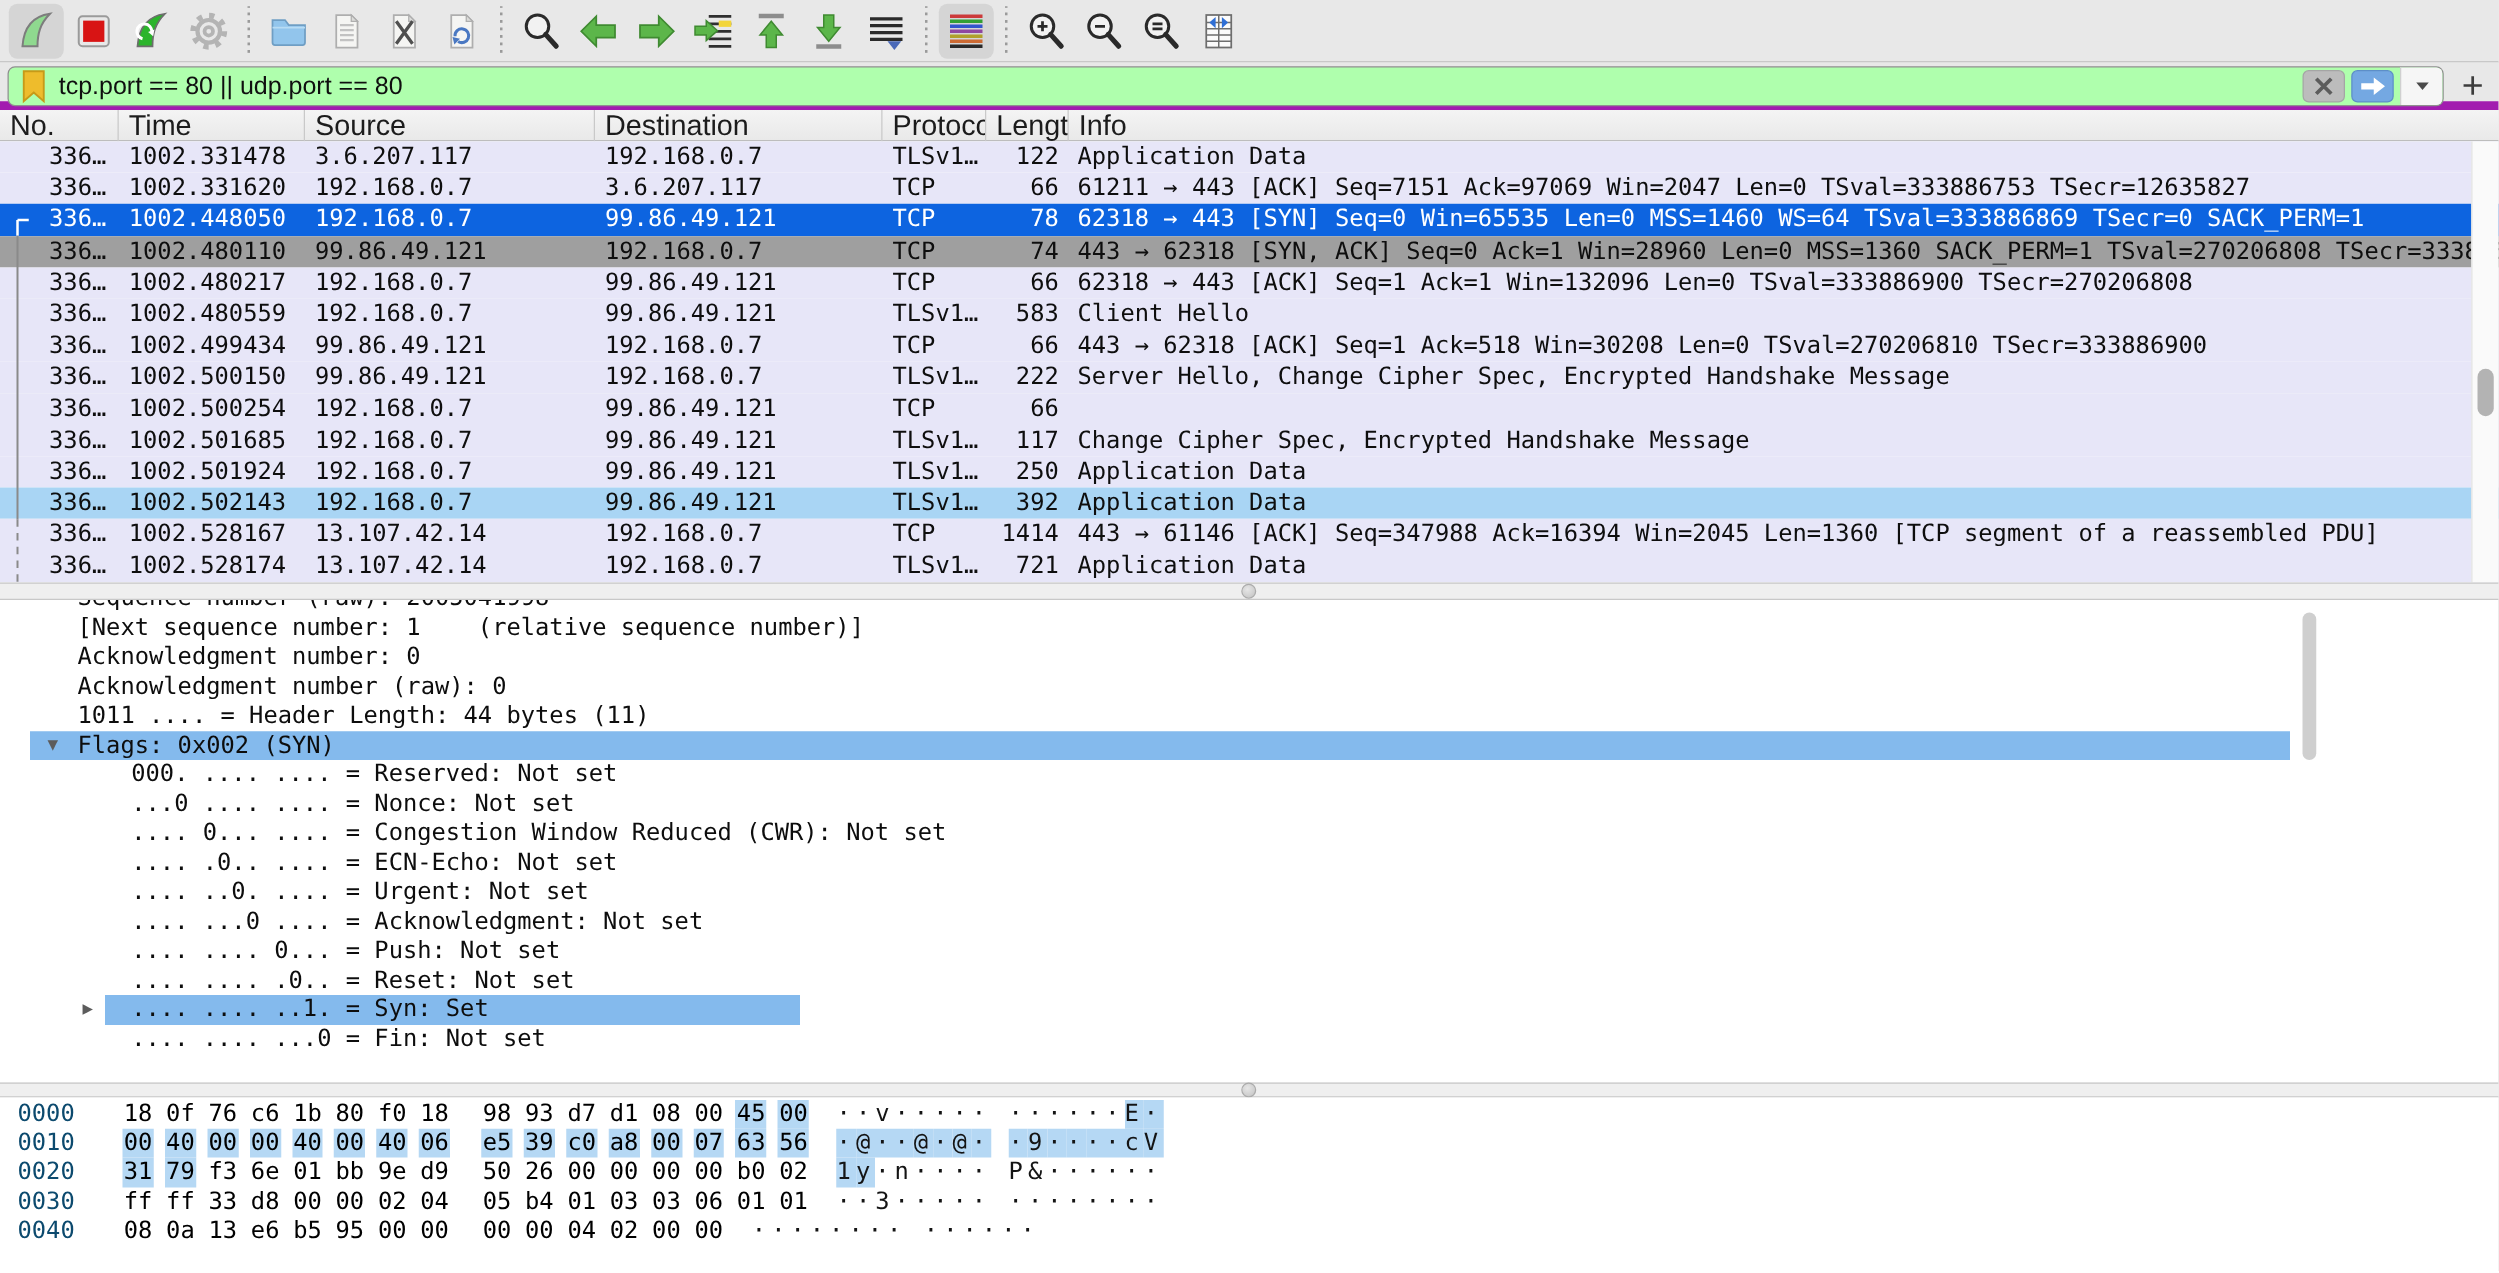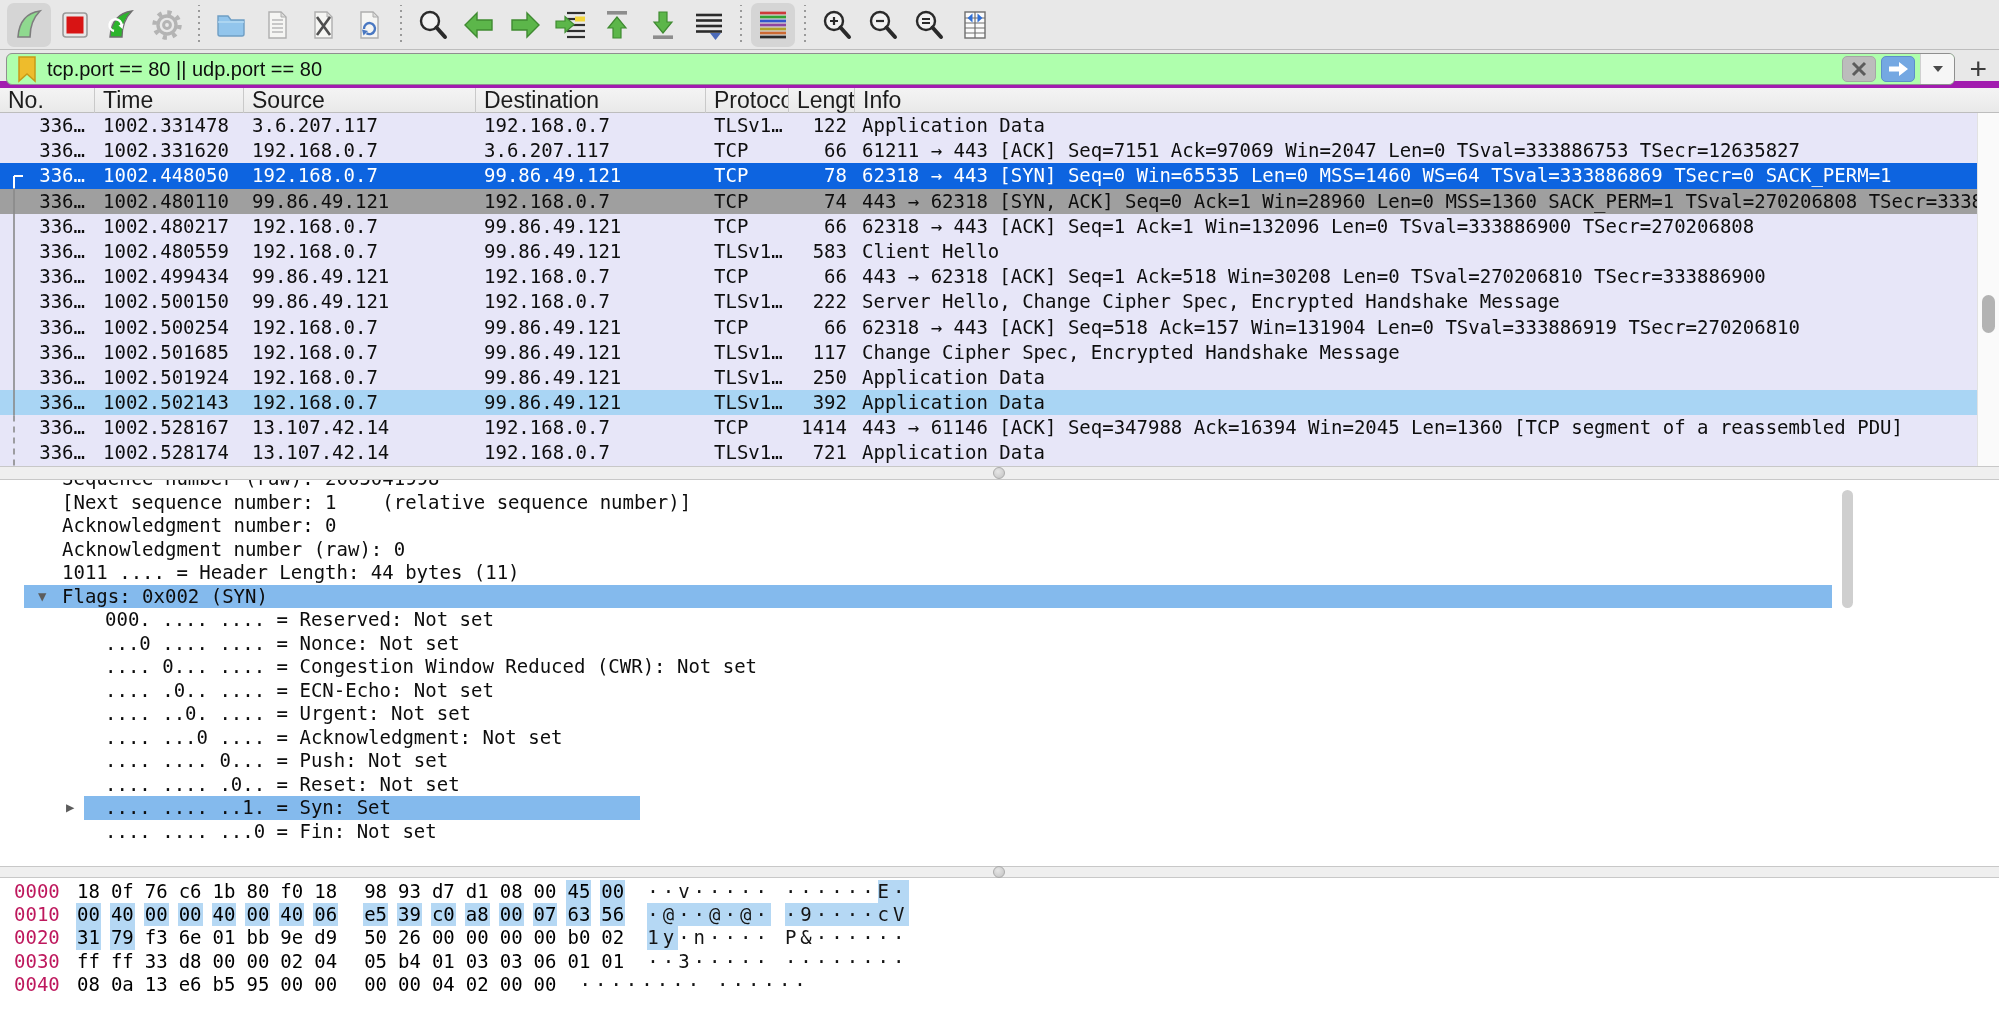--- a/index.html
+++ b/index.html
@@ -76,22 +76,22 @@
   .dline.clipped{margin-top:-13px;}
   .dline .tri{position:absolute;top:0;font-size:14px;color:#5c5c5c;}
   .dline.hl-row .bar{position:absolute;left:24px;right:24px;top:0;bottom:0;background:#84baed;}
   .dline.hl-field .bar{position:absolute;left:84px;width:556px;top:0;bottom:0;background:#84baed;}
   #details-scrollbar{position:absolute;right:3px;top:10px;width:11px;height:118px;border-radius:6px;background:#cfcfcf;}
 
   
   #hexpane{position:absolute;left:0;top:878px;width:1999px;height:140px;background:#fff;overflow:hidden;
            font-size:19px;padding-top:2px;}
   .hexrow{display:flex;height:23.2px;line-height:23.2px;white-space:pre;}
-  .hexrow .off{width:52px;margin-left:14px;color:#be185d;flex:none;}
-  .hexrow .bytes{margin-left:10px;flex:none;}
+  .hexrow .off{width:52px;margin-left:14px;color:#0c4a6e;flex:none;}
+  .hexrow .bytes{margin-left:32px;flex:none;}
   .hexrow .byte{display:inline-block;padding:0 1px;}
   .hexrow .byte.g8{margin-left:16px;}
   .hexrow .byte + .byte{margin-left:9px;}
   .hexrow .byte.g8{margin-left:25px;}
   .hexrow .ascii{margin-left:22px;letter-spacing:4px;color:#141414;flex:none;}
   .hexrow .ach{display:inline-block;}
   .hexrow .ach.gap{width:14px;}
   .hl{background:#b5d8f4;}
 </style>
 </head>
@@ -337,21 +337,21 @@
 
   <div id="plist" class="mono">
     <div class="prow tcp"><div class="cell c-no">336…</div><div class="cell c-time">1002.331478</div><div class="cell c-src">3.6.207.117</div><div class="cell c-dst">192.168.0.7</div><div class="cell c-proto">TLSv1…</div><div class="cell c-len">122</div><div class="cell c-info">Application Data</div></div>
       <div class="prow tcp"><div class="cell c-no">336…</div><div class="cell c-time">1002.331620</div><div class="cell c-src">192.168.0.7</div><div class="cell c-dst">3.6.207.117</div><div class="cell c-proto">TCP</div><div class="cell c-len">66</div><div class="cell c-info">61211 → 443 [ACK] Seq=7151 Ack=97069 Win=2047 Len=0 TSval=333886753 TSecr=12635827</div></div>
       <div class="prow selected"><div class="cell c-no">336…</div><div class="cell c-time">1002.448050</div><div class="cell c-src">192.168.0.7</div><div class="cell c-dst">99.86.49.121</div><div class="cell c-proto">TCP</div><div class="cell c-len">78</div><div class="cell c-info">62318 → 443 [SYN] Seq=0 Win=65535 Len=0 MSS=1460 WS=64 TSval=333886869 TSecr=0 SACK_PERM=1</div></div>
       <div class="prow stream-gray"><div class="cell c-no">336…</div><div class="cell c-time">1002.480110</div><div class="cell c-src">99.86.49.121</div><div class="cell c-dst">192.168.0.7</div><div class="cell c-proto">TCP</div><div class="cell c-len">74</div><div class="cell c-info">443 → 62318 [SYN, ACK] Seq=0 Ack=1 Win=28960 Len=0 MSS=1360 SACK_PERM=1 TSval=270206808 TSecr=333886869</div></div>
       <div class="prow tcp"><div class="cell c-no">336…</div><div class="cell c-time">1002.480217</div><div class="cell c-src">192.168.0.7</div><div class="cell c-dst">99.86.49.121</div><div class="cell c-proto">TCP</div><div class="cell c-len">66</div><div class="cell c-info">62318 → 443 [ACK] Seq=1 Ack=1 Win=132096 Len=0 TSval=333886900 TSecr=270206808</div></div>
       <div class="prow tcp"><div class="cell c-no">336…</div><div class="cell c-time">1002.480559</div><div class="cell c-src">192.168.0.7</div><div class="cell c-dst">99.86.49.121</div><div class="cell c-proto">TLSv1…</div><div class="cell c-len">583</div><div class="cell c-info">Client Hello</div></div>
       <div class="prow tcp"><div class="cell c-no">336…</div><div class="cell c-time">1002.499434</div><div class="cell c-src">99.86.49.121</div><div class="cell c-dst">192.168.0.7</div><div class="cell c-proto">TCP</div><div class="cell c-len">66</div><div class="cell c-info">443 → 62318 [ACK] Seq=1 Ack=518 Win=30208 Len=0 TSval=270206810 TSecr=333886900</div></div>
       <div class="prow tcp"><div class="cell c-no">336…</div><div class="cell c-time">1002.500150</div><div class="cell c-src">99.86.49.121</div><div class="cell c-dst">192.168.0.7</div><div class="cell c-proto">TLSv1…</div><div class="cell c-len">222</div><div class="cell c-info">Server Hello, Change Cipher Spec, Encrypted Handshake Message</div></div>
-      <div class="prow tcp"><div class="cell c-no">336…</div><div class="cell c-time">1002.500254</div><div class="cell c-src">192.168.0.7</div><div class="cell c-dst">99.86.49.121</div><div class="cell c-proto">TCP</div><div class="cell c-len">66</div><div class="cell c-info">62318 → 443 [ACK] Seq=518 Ack=157 Win=131904 Len=0 TSval=333886919 TSecr=270206810</div></div>
+      <div class="prow tcp"><div class="cell c-no">336…</div><div class="cell c-time">1002.500254</div><div class="cell c-src">192.168.0.7</div><div class="cell c-dst">99.86.49.121</div><div class="cell c-proto">TCP</div><div class="cell c-len">66</div></div>
       <div class="prow tcp"><div class="cell c-no">336…</div><div class="cell c-time">1002.501685</div><div class="cell c-src">192.168.0.7</div><div class="cell c-dst">99.86.49.121</div><div class="cell c-proto">TLSv1…</div><div class="cell c-len">117</div><div class="cell c-info">Change Cipher Spec, Encrypted Handshake Message</div></div>
       <div class="prow tcp"><div class="cell c-no">336…</div><div class="cell c-time">1002.501924</div><div class="cell c-src">192.168.0.7</div><div class="cell c-dst">99.86.49.121</div><div class="cell c-proto">TLSv1…</div><div class="cell c-len">250</div><div class="cell c-info">Application Data</div></div>
       <div class="prow marked-blue"><div class="cell c-no">336…</div><div class="cell c-time">1002.502143</div><div class="cell c-src">192.168.0.7</div><div class="cell c-dst">99.86.49.121</div><div class="cell c-proto">TLSv1…</div><div class="cell c-len">392</div><div class="cell c-info">Application Data</div></div>
       <div class="prow tcp"><div class="cell c-no">336…</div><div class="cell c-time">1002.528167</div><div class="cell c-src">13.107.42.14</div><div class="cell c-dst">192.168.0.7</div><div class="cell c-proto">TCP</div><div class="cell c-len">1414</div><div class="cell c-info">443 → 61146 [ACK] Seq=347988 Ack=16394 Win=2045 Len=1360 [TCP segment of a reassembled PDU]</div></div>
       <div class="prow tcp"><div class="cell c-no">336…</div><div class="cell c-time">1002.528174</div><div class="cell c-src">13.107.42.14</div><div class="cell c-dst">192.168.0.7</div><div class="cell c-proto">TLSv1…</div><div class="cell c-len">721</div><div class="cell c-info">Application Data</div></div>
       <svg id="related-overlay" width="30" height="353">
       <path d="M14 63 H23 M14 63 V75.6" stroke="#ffffff" stroke-width="2" fill="none"></path>
       <path d="M14 75.6 V302.4" stroke="#8a8a8a" stroke-width="1.6" fill="none"></path>
       <path d="M14 302.4 V353" stroke="#8a8a8a" stroke-width="1.6" fill="none" stroke-dasharray="6 5"></path>
     </svg>

